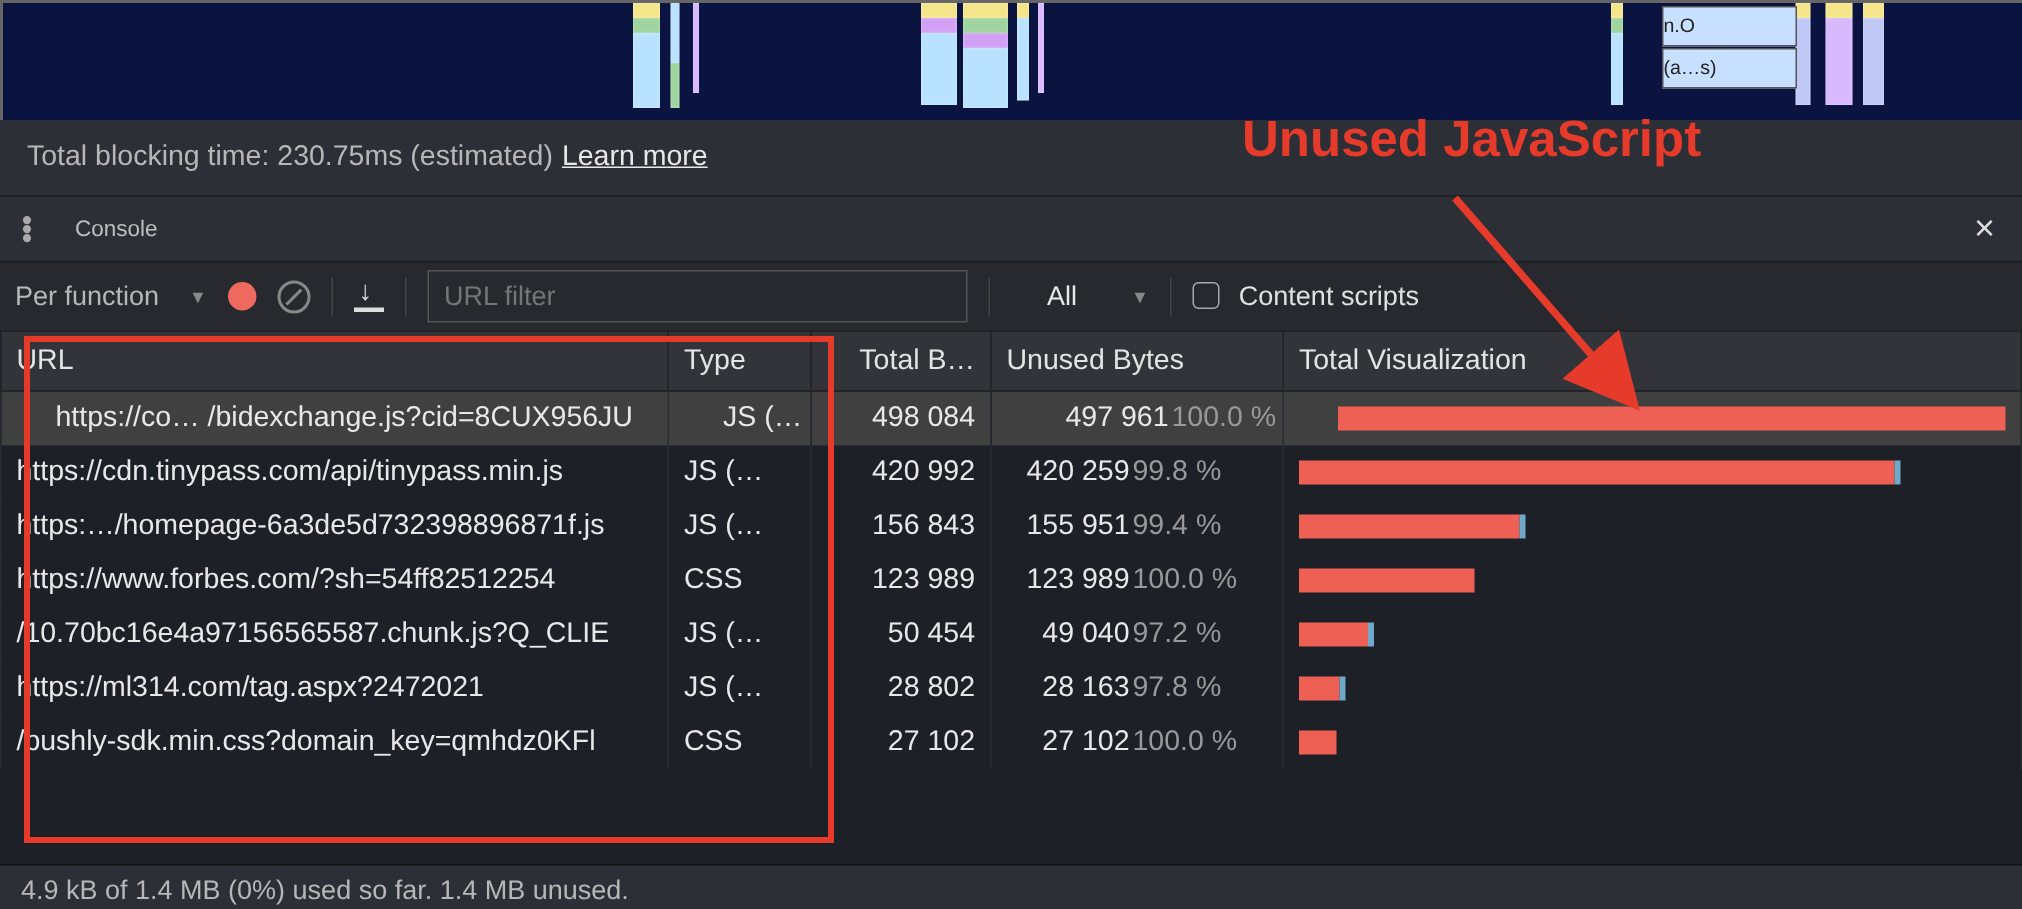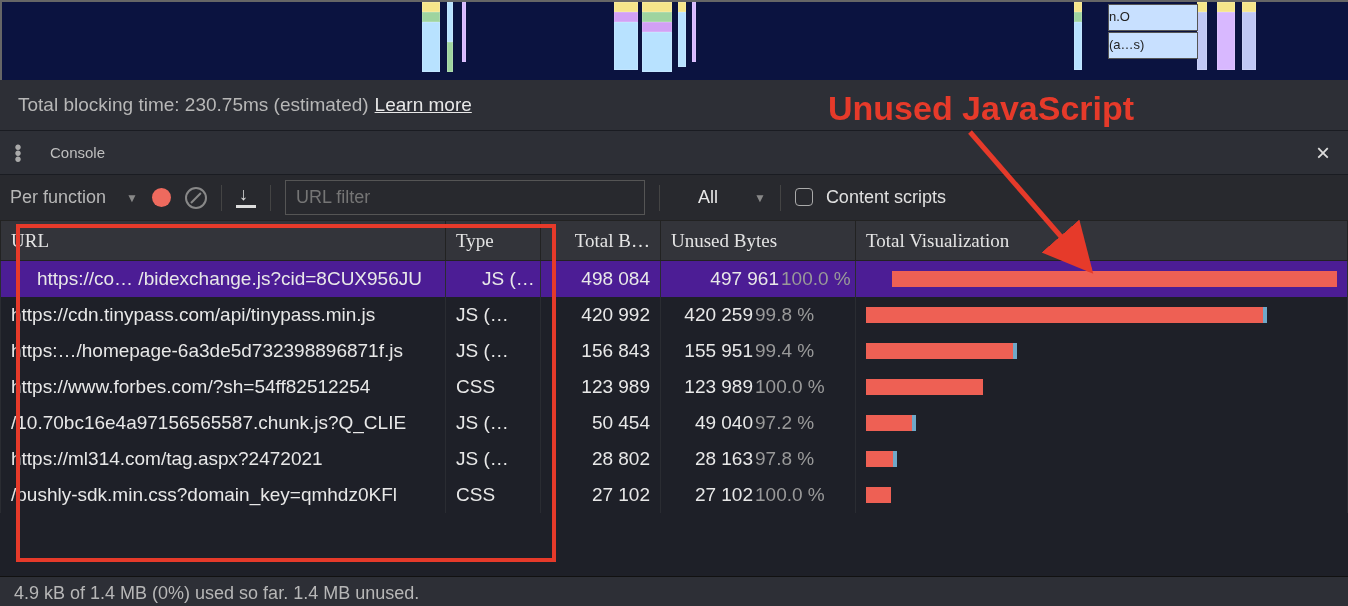--- a/index.html
+++ b/index.html
@@ -102,32 +102,31 @@
   
   .coverage-table { width: 100%; border-collapse: collapse; font-size: 19px; table-layout: fixed; }
   .coverage-table th {
     background: #33343a;
     text-align: left;
     padding: 8px 10px;
     font-weight: 400;
     color: #e4e4e4;
     border: 1px solid #222;
     height: 40px;
-    font-family: Liberation Serif, serif;
   }
   .coverage-table td {
     padding: 6px 10px;
     border-left: 1px solid #2a2c32;
     border-right: 1px solid #2a2c32;
     height: 36px;
     white-space: nowrap;
     overflow: hidden;
     text-overflow: clip;
   }
-  .coverage-table tbody tr.sel td { background: #4c1d95; padding-left: 36px; }
+  .coverage-table tbody tr.sel td { background: #404040; padding-left: 36px; }
   .coverage-table .col-url { width: 445px; }
   .coverage-table .col-type { width: 95px; }
   .coverage-table .col-total { width: 120px; text-align: right; }
   .coverage-table .col-unused { width: 195px; }
   .coverage-table .col-viz { }
   .unused-cell { display:flex; gap:2px; align-items: baseline; }
   .unused-cell .bytes { color:#e8e8e8; text-align:right; min-width:82px; display:inline-block;}
   .unused-cell .pct { color:#999; }
   .viz-bar { height: 16px; position: relative; width: 100%; }
   .viz-bar .unused { position:absolute; left:0; top:0; bottom:0; background:#ee6054; }
@@ -393,21 +392,21 @@
           <div class="viz-bar" style="width: 5.4%;">
             <div class="unused" style="width: 100%;"></div>
           </div>
         </td>
       </tr>
     </tbody>
 </table>
 
 <div class="red-highlight" style="left:16px; top:224px; width:540px; height:338px;"></div>
 
-<div class="annotation-label" style="left:828px; top:89px;">Unused JavaScript</div>
+<div class="annotation-label" style="left:828px; top:74px;">Unused JavaScript</div>
 <svg class="arrow-svg" style="left:830px; top:120px;" width="300" height="170">
   <defs>
     <marker id="ah" markerWidth="12" markerHeight="12" refX="9" refY="5" orient="auto">
       <path d="M0,0 L10,5 L0,10 z" fill="#e63a2a"></path>
     </marker>
   </defs>
   <line x1="140" y1="12" x2="260" y2="150" stroke="#e63a2a" stroke-width="5" marker-end="url(#ah)"></line>
 </svg>
 
 <div class="status-bar">

